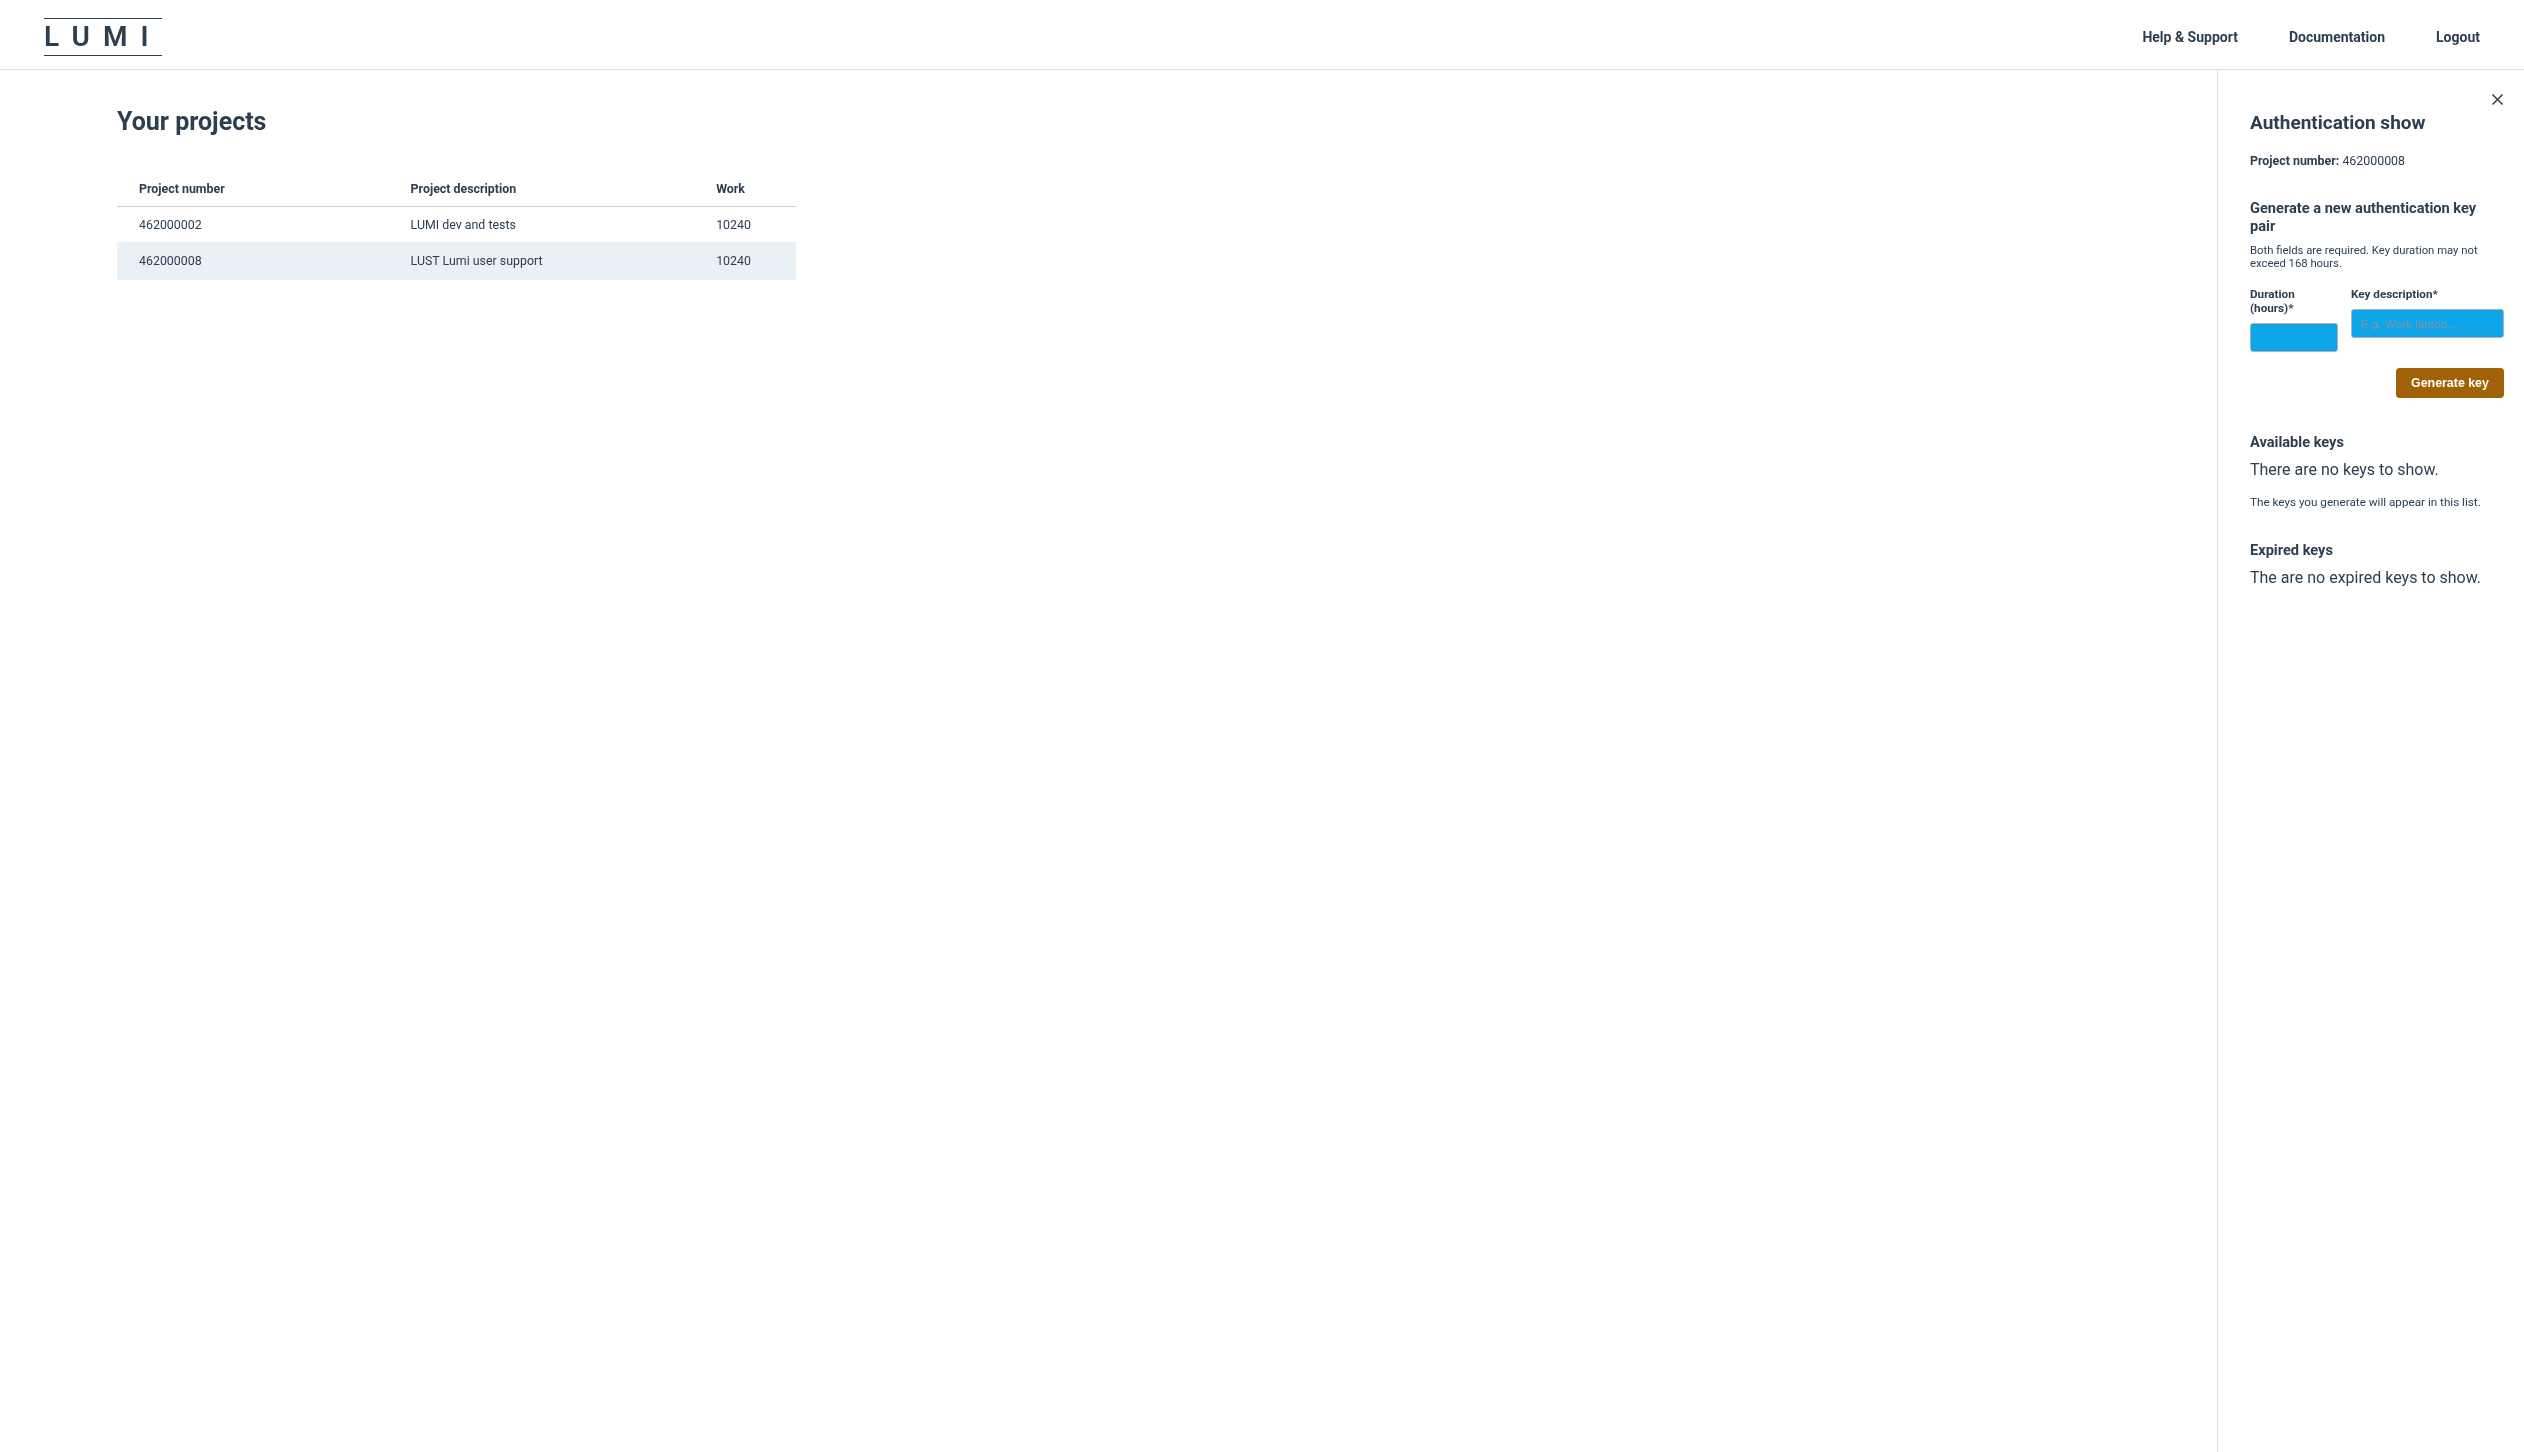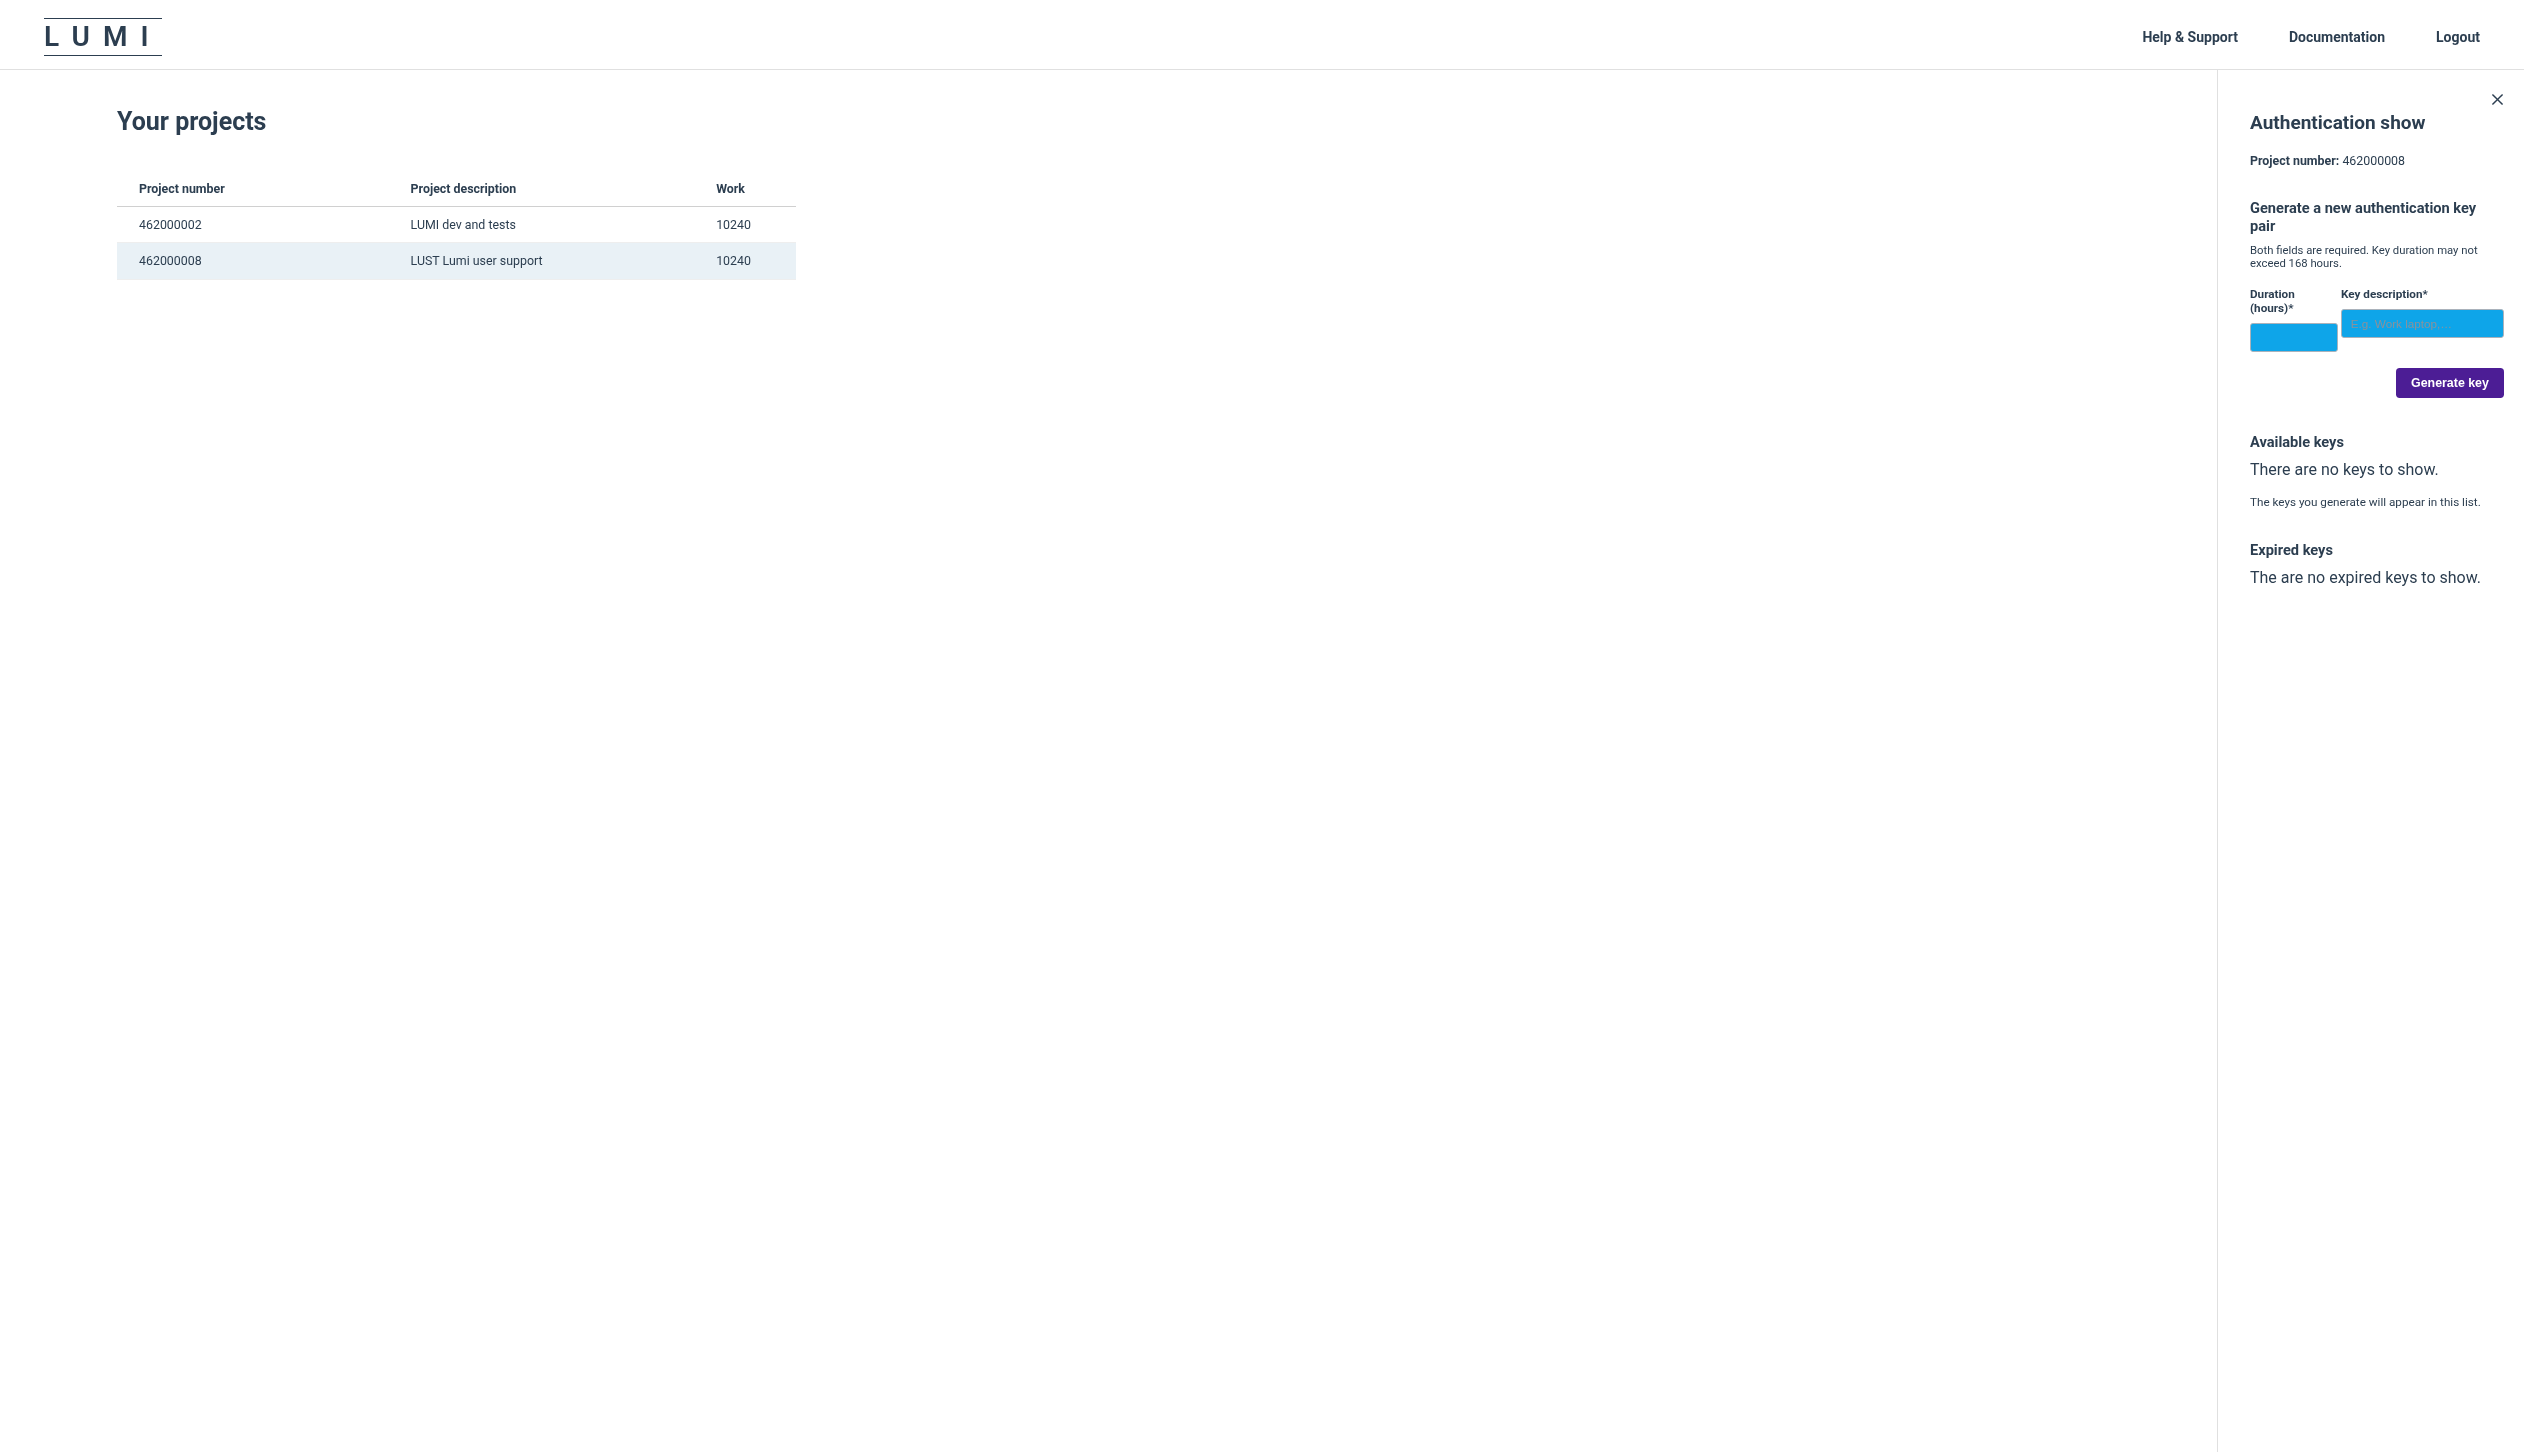--- a/index.html
+++ b/index.html
@@ -125,21 +125,21 @@
     }
     .hint {
       font-size: 11.3px;
       color: #2c3e50;
       margin-bottom: 17.5px;
     }
     .avail-hint1{font-size:16px;color:#2c3e50;margin-bottom:16px;}
     .avail-hint2{font-size:11.7px;color:#2c3e50;margin-bottom:32px;}
     .form-row {
       display: flex;
-      gap: 3px;
+      gap: 13px;
       margin-bottom: 16px;
       margin-top: 7px;
     }
     .form-field label {
       display: block;
       font-size: 11.7px;
       font-weight: 700;
       color: #2c3e50;
       margin-bottom: 7.3px;
     }
@@ -152,21 +152,21 @@
       color:#2c3e50;
       background:#0ea5e9;
     }
     .form-field input::placeholder {
       color: #8a929b;
     }
     .dur-field { width: 88px; flex-shrink:0; }
     .desc-field { flex: 1; }
     .gen-btn-row { text-align: right; margin-bottom: 35px; }
     .gen-btn {
-      background: #4c1d95;
+      background: #a16207;
       color: #fff;
       font-weight: 700;
       font-size: 12.4px;
       border: none;
       padding: 8px 14.6px;
       border-radius: 3.7px;
       cursor: pointer;
     }
     .sub-section {
       margin-bottom: 32px;

